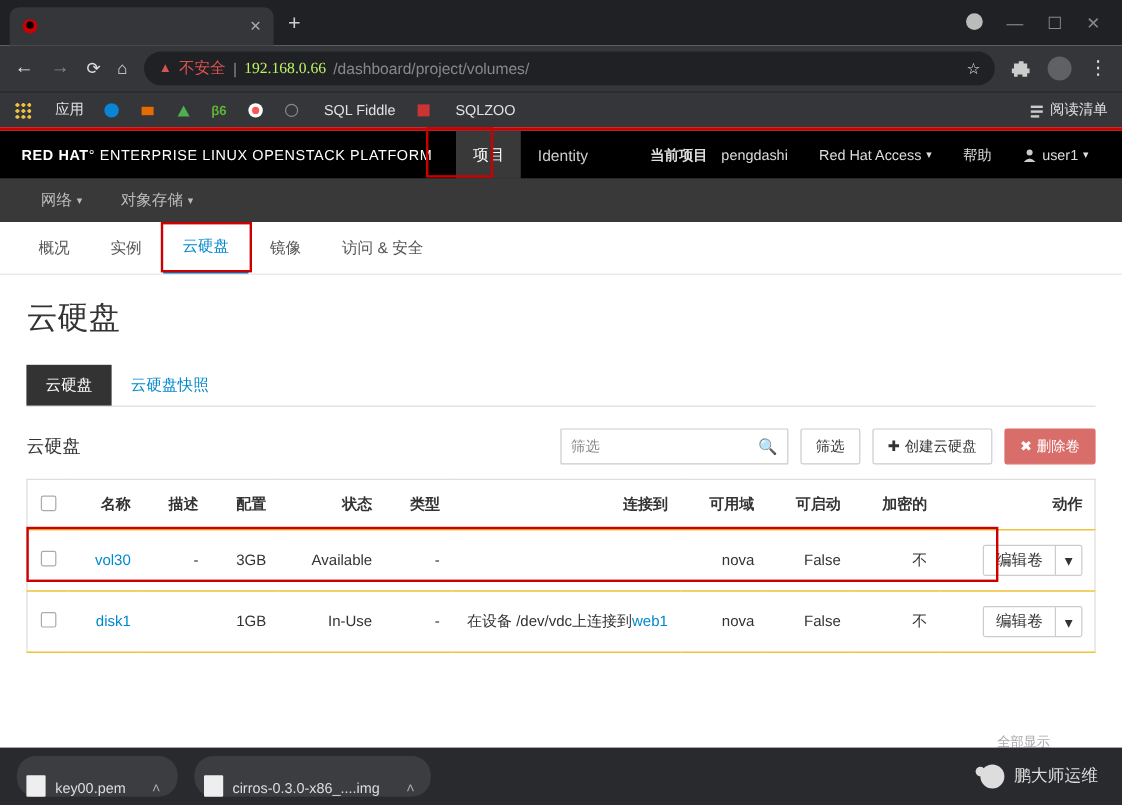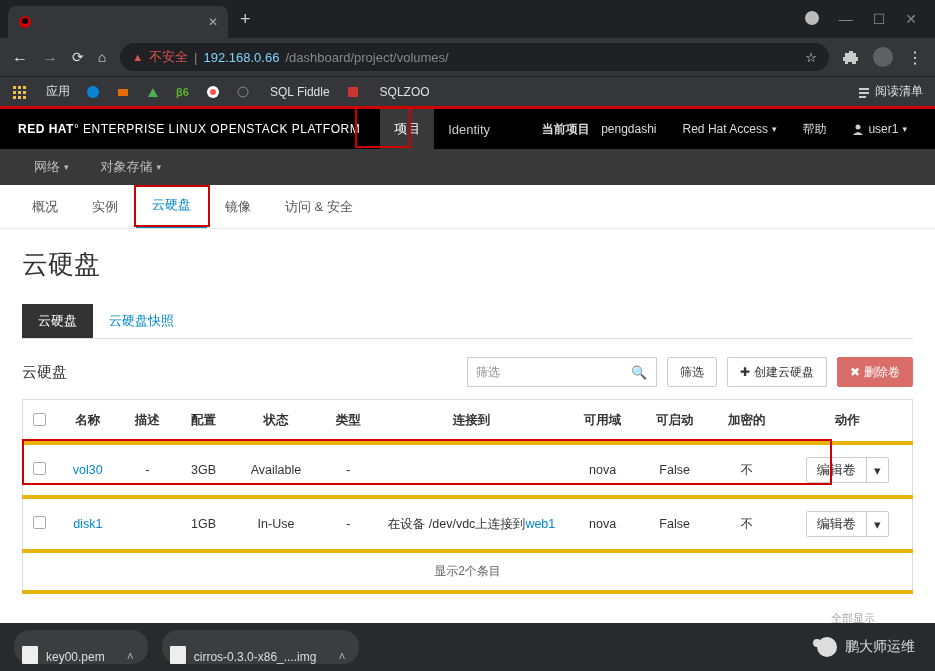--- a/index.html
+++ b/index.html
@@ -14,21 +14,21 @@
 .shield-ico { width:14px; height:14px; border-radius:50%; background:#bbb; display:inline-block; }
 
 .addr-bar { background:#35363a; height:38px; display:flex; align-items:center; gap:14px; padding:0 12px; }
 .nav-btn { color:#888; font-size:16px; }
 .nav-btn.active { color:#e0e0e0; }
 .reload { color:#e0e0e0; font-size:14px; }
 .home-ico { color:#e0e0e0; font-size:14px; }
 .url-box { flex:1; background:#202124; border-radius:15px; height:28px; display:flex; align-items:center; padding:0 12px; gap:6px; font-size:13px; }
 .warn-tri { color:#d9534f; font-size:11px; }
 .insecure { color:#d9534f; }
-.url-txt { color:#7dd3fc; }
+.url-txt { color:#bef264;font-family:Liberation Serif, serif; }
 .url-dim { color:#888; }
 .star-btn { color:#e0e0e0; }
 .menu-ico { color:#e0e0e0; font-size:16px; }
 
 .bmk-bar { background:#35363a; height:30px; border-top:1px solid #222; display:flex; align-items:center; padding:0 12px; gap:16px; font-size:12px; color:#e0e0e0; }
 .bmk-grid { width:14px; height:14px; display:inline-block; position:relative; }
 .bmk-grid::before { content:''; position:absolute; width:14px; height:14px; background:
   radial-gradient(circle,#f0c040 1.5px,transparent 1.5px) 0 0/5px 5px; }
 .bmk-item { display:flex; align-items:center; gap:20px; }
 .read-list { margin-left:auto; display:flex; align-items:center; gap:4px; }
@@ -62,21 +62,21 @@
 .mini-tab.active { background:#333; color:#fff; }
 
 .toolbar { display:flex; align-items:center; margin-bottom:12px; gap:10px; }
 .sect-title { font-size:15px; color:#333; }
 .filter-box { margin-left:auto; border:1px solid #ccc; height:30px; width:190px; display:flex; align-items:center; padding:0 8px; font-size:12px; color:#888; border-radius:1px;}
 .filter-box .mag { margin-left:auto; color:#555; font-size:13px;}
 .btn { border:1px solid #ccc; background:#fff; height:30px; padding:0 12px; font-size:12px; color:#333; border-radius:2px; display:flex; align-items:center; gap:4px;}
 .btn-danger { background:#c9302c; color:#fff; border-color:#c9302c; opacity:0.7;}
 
 .vol-table { width:100%; border:1px solid #ddd; font-size:12.5px; border-collapse:collapse;}
-.vol-table th, .vol-table td { padding:12px 10px; text-align:center; border-bottom:4px solid #eab308; color:#333;}
+.vol-table th, .vol-table td { padding:12px 10px; text-align:right; border-bottom:1px solid #eab308; color:#333;}
 .vol-table th { font-weight:700; font-size:12.5px; }
 .cbx { width:13px; height:13px; border:1px solid #aaa; border-radius:2px; display:inline-block; }
 .link { color:#0088ce; }
 .act-btn { border:1px solid #ccc; border-radius:2px; display:inline-flex; height:26px; }
 .act-btn span { padding:0 10px; display:flex; align-items:center; font-size:13px;}
 .act-btn .dd { border-left:1px solid #ccc; width:22px; justify-content:center; }
 .foot-row td { color:#666; font-size:12px; padding:10px;}
 
 
 .dl-bar { position:absolute; bottom:0; left:0; right:0; height:48px; background:#292a2d; display:flex; align-items:center; padding:0 14px; gap:14px; color:#ddd; font-size:12px;}
@@ -299,23 +299,20 @@
         <td>-</td>
         <td><span>在设备 /dev/vdc上连接到</span><span class="link">web1</span></td>
         <td>nova</td>
         <td>False</td>
         <td>不</td>
         <td><div class="act-btn">
                 <span>编辑卷</span>
                 <span class="dd">▾</span>
               </div></td>
       </tr>
-      <tr class="foot-row">
-            <td colspan="11">显示2个条目</td>
-          </tr>
     </tbody>
   </table>
   <div class="red-box" style="left:0;top:40px;width:810px;height:46px"></div>
   </div>
 </div>
 
 <span class="allshow">全部显示</span>
 <div class="dl-bar">
   <div class="dl-item">
     <span class="file-ico"></span>

